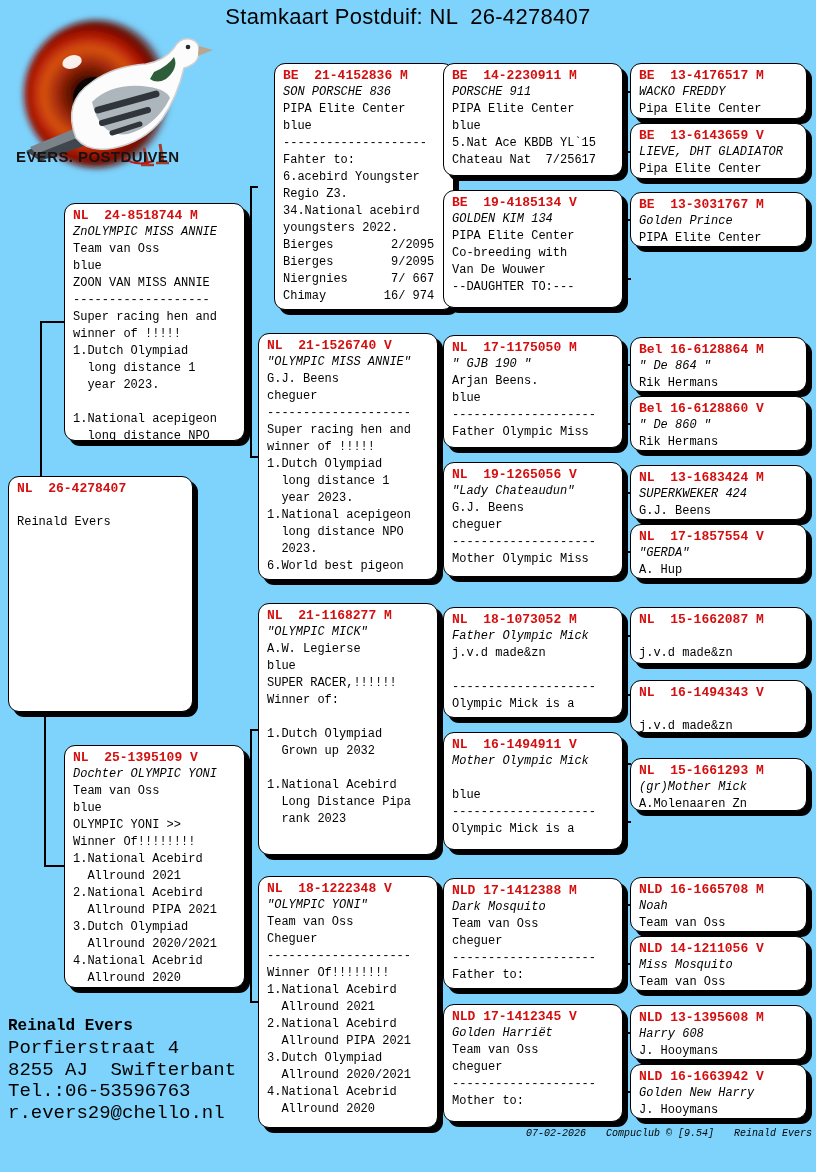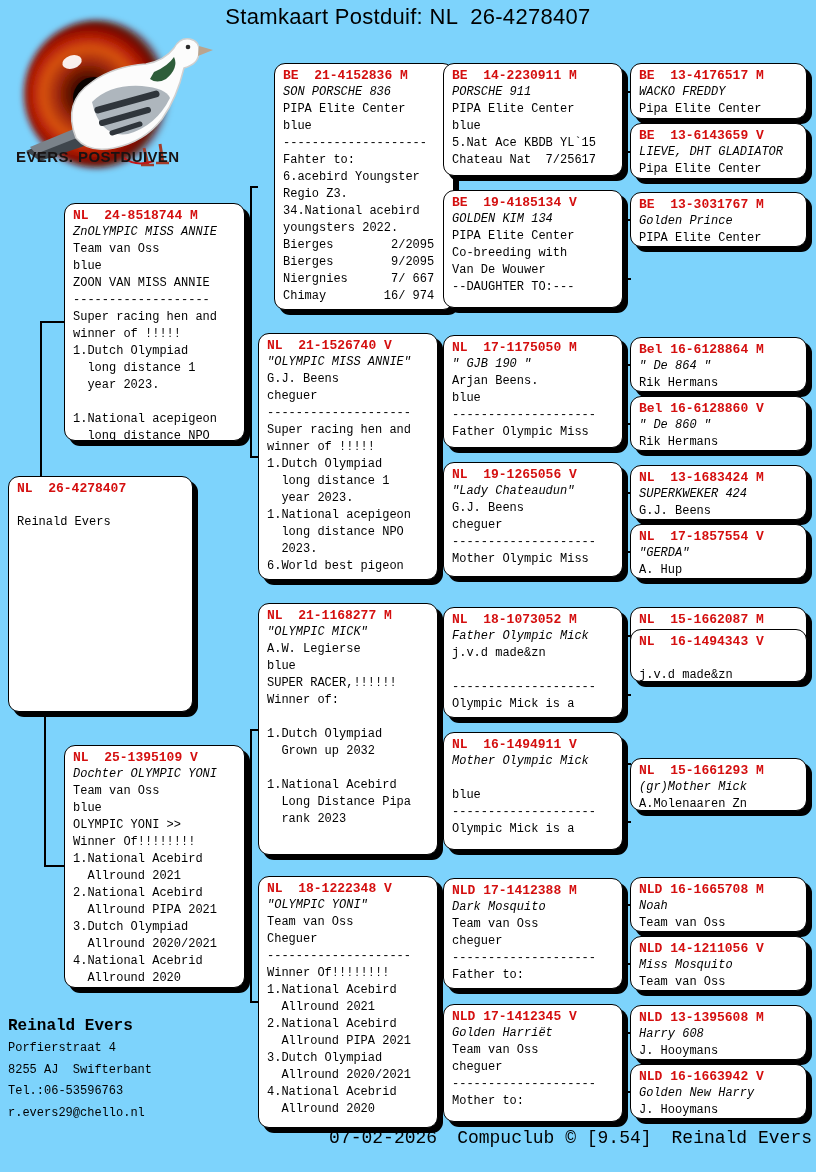--- a/index.html
+++ b/index.html
@@ -16,23 +16,23 @@
   .pname{font-style:italic;}
   
   .cline{position:absolute;background:#000;}
   
   .logo{position:absolute;left:6px;top:6px;width:235px;height:178px;}
   .brand{position:absolute;left:10px;top:142px;font-family:"Liberation Sans",sans-serif;
          font-weight:bold;font-size:15px;letter-spacing:.4px;color:#181313;}
   
   .owner{position:absolute;left:8px;top:1014px;}
   .owner-name{font-weight:bold;font-size:16px;line-height:24px;white-space:pre;}
-  .owner-line{font-size:12px;line-height:21.5px;white-space:pre;}
+  .owner-line{font-size:19px;line-height:21.5px;white-space:pre;}
   
-  .footer{position:absolute;right:4px;top:1128px;font-size:18px;white-space:pre;}
+  .footer{position:absolute;right:4px;top:1128px;font-style:italic;font-size:10px;white-space:pre;}
   .footer span{margin-left:20px;}
 </style>
 </head>
 <body>
 
 <div class="page">
 
   <h1 class="title">Stamkaart Postduif: NL  26-4278407</h1>
 
   <div class="logo">
@@ -392,21 +392,21 @@
         <div class="pline">A. Hup</div>
       </div>
   </div>
     <div class="pbox" style="left: 630px; top: 607px; width: 177px; height: 57px;">
     <div class="ring">NL  15-1662087 M</div>
     <div class="pline pname">&nbsp;</div>
     <div class="plines">
         <div class="pline">j.v.d made&amp;zn</div>
       </div>
   </div>
-    <div class="pbox" style="left: 630px; top: 629px; width: 177px; height: 53px;">
+    <div class="pbox" style="left: 630px; top: 680px; width: 177px; height: 53px;">
     <div class="ring">NL  16-1494343 V</div>
     <div class="pline pname">&nbsp;</div>
     <div class="plines">
         <div class="pline">j.v.d made&amp;zn</div>
       </div>
   </div>
     <div class="pbox" style="left: 630px; top: 724px; width: 177px; height: 53px; margin-top: 34px;">
     <div class="ring">NL  15-1661293 M</div>
     <div class="pline pname">(gr)Mother Mick</div>
     <div class="plines">

